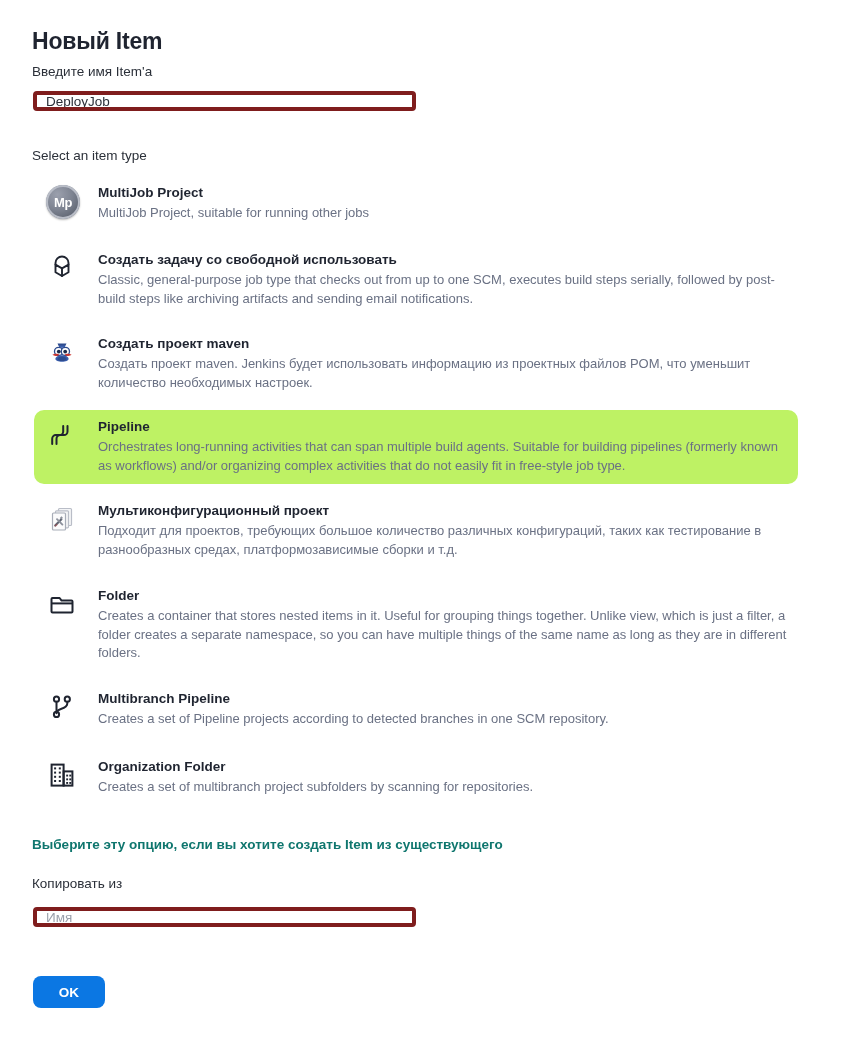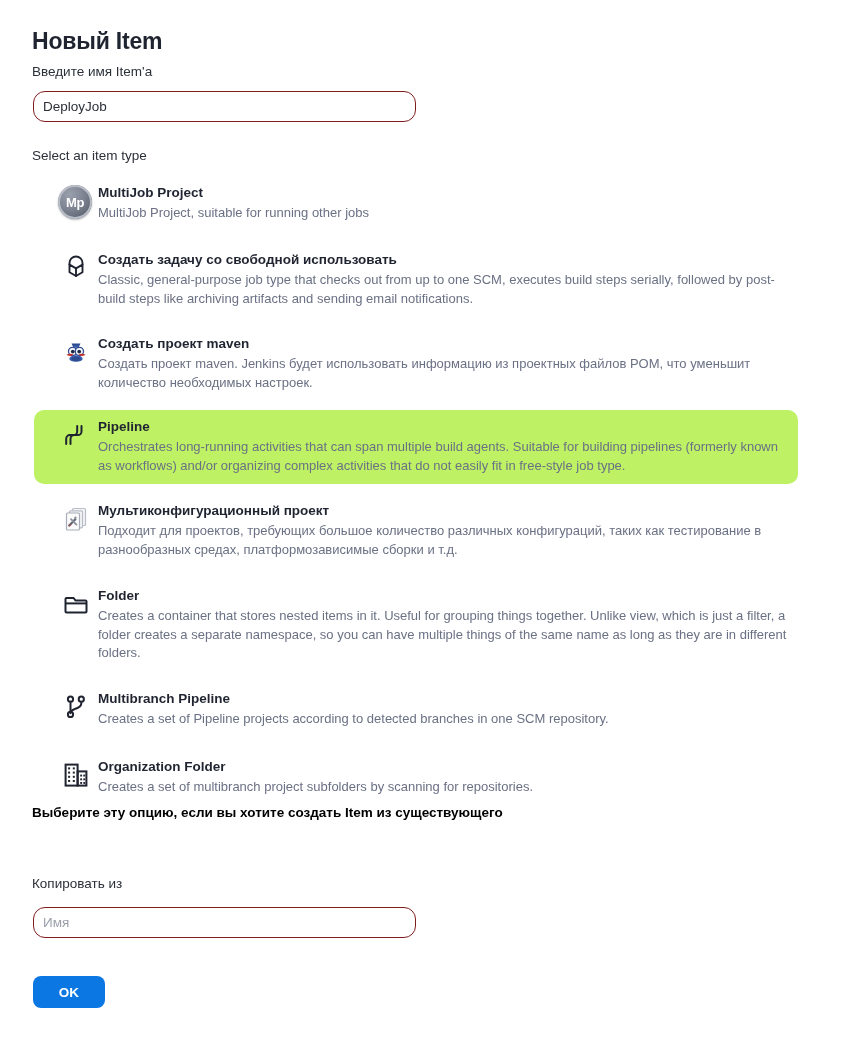--- a/index.html
+++ b/index.html
@@ -45,23 +45,23 @@
   .label-name {
     position: absolute;
     left: 32px;
     top: 64px;
   }
   .text-input {
     font-family: "Liberation Sans", sans-serif;
     font-size: 13.5px;
     color: #2b3039;
     background: #ffffff;
-    border: 1px solid #7f1d1d;
-    border-radius: 12px;
-    height: 31px;
+    border: 4px solid #7f1d1d;
+    border-radius: 4px;
+    height: 20px;
     padding: 0 9px;
     outline: none;
   }
   .input-name {
     position: absolute;
     left: 33px;
     top: 91px;
     width: 383px;
   }
   .input-copy {
@@ -95,21 +95,21 @@
   }
   .type-row.selected {
     background: #bef264;
   }
   .type-icon {
     flex: 0 0 46px;
     width: 46px;
     height: 40px;
     display: flex;
     align-items: flex-start;
-    justify-content: flex-end;
+    justify-content: flex-start;
     padding-top: 1px;
   }
   .type-text {
     flex: 1 1 auto;
     padding-left: 6px;
     min-width: 0;
   }
   .type-title {
     font-size: 13.5px;
     font-weight: bold;
@@ -129,24 +129,24 @@
   .row-maven      { margin-bottom: 9px; }
   .row-pipeline   { margin-bottom: 10px; }
   .row-multiconf  { margin-bottom: 11px; }
   .row-folder     { margin-bottom: 10px; }
   .row-multibranch{ margin-bottom: 11px; }
 
   
   .copy-hint {
     position: absolute;
     left: 32px;
-    top: 805px;
-    font-size: 13.5px;
-    font-weight: bold;
-    color: #000000;
+    top: 837px;
+    font-size: 13.5px;
+    font-weight: bold;
+    color: #0f766e;
   }
   .label-copy {
     position: absolute;
     left: 32px;
     top: 876px;
   }
 
   .ok-button {
     position: absolute;
     left: 33px;

